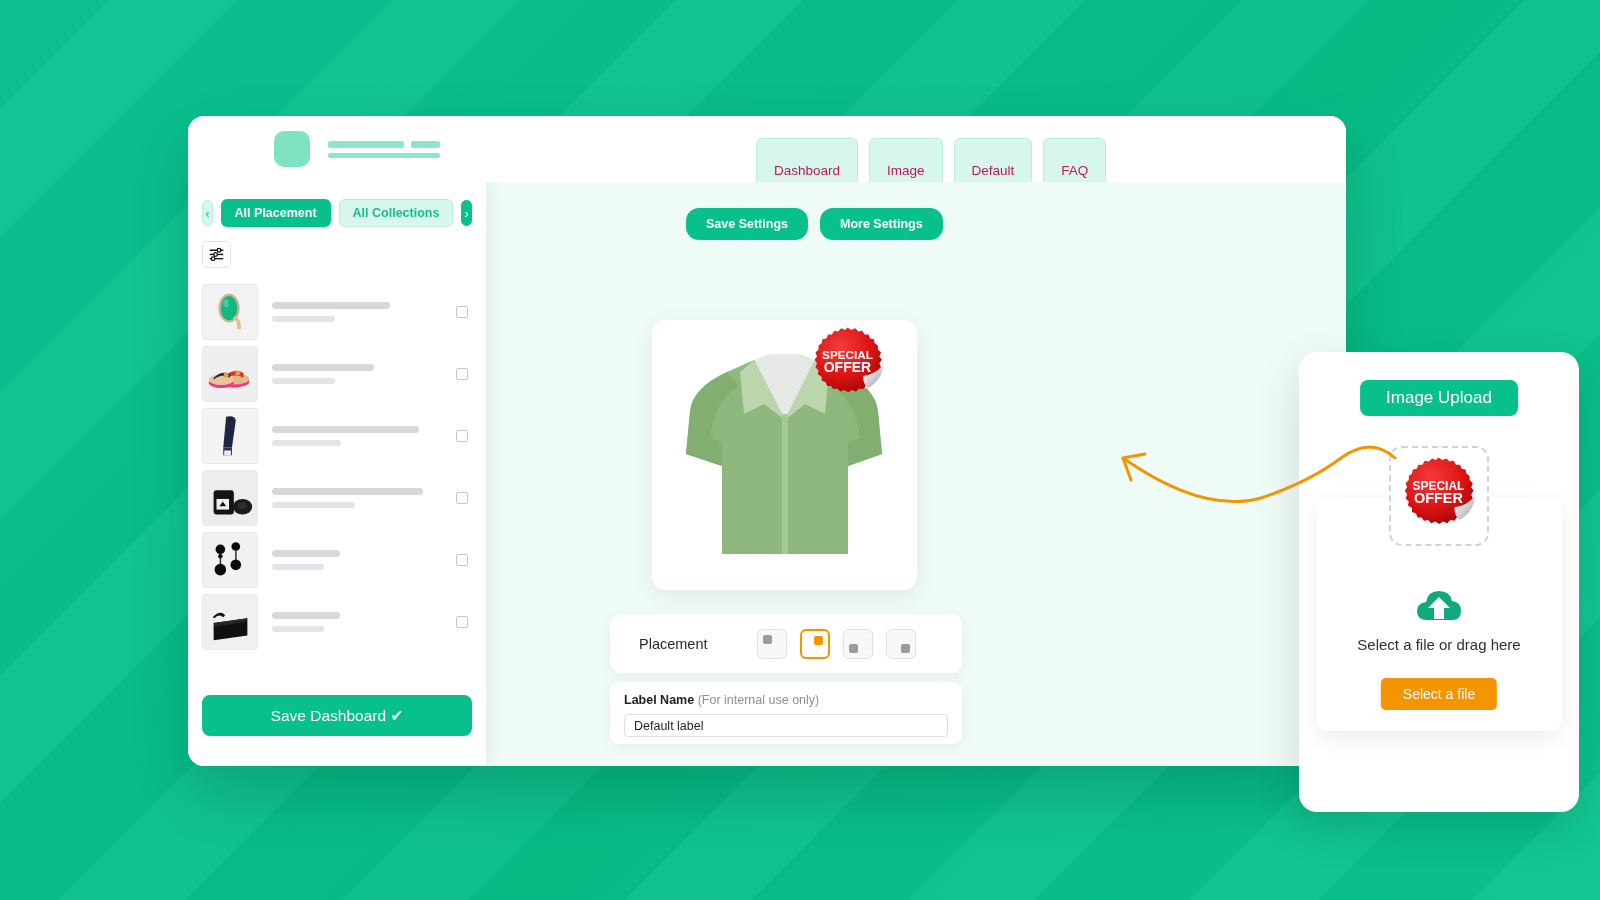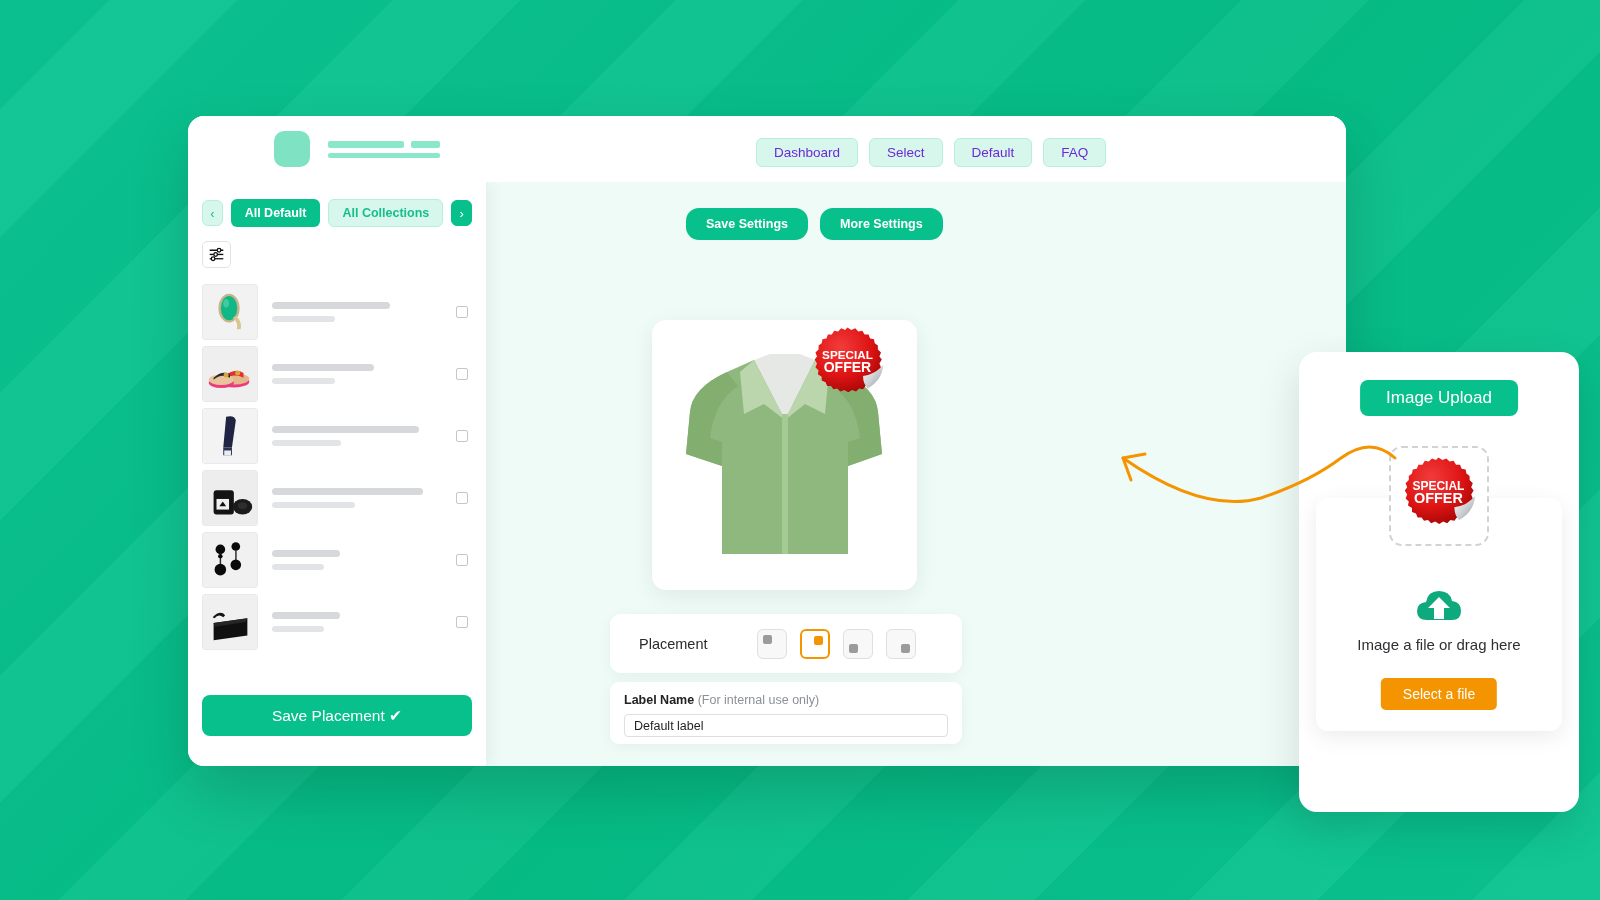--- a/index.html
+++ b/index.html
@@ -66,25 +66,25 @@
   .brand-bar.w-full { width: 112px; height: 5px; }
 
   
   #header-nav {
     position: absolute;
     left: 568px; top: 22px;
     display: flex; gap: 11px;
   }
   .nav-pill {
     background: #D8F7EC;
-    color: #6d28d9;
+    color: #be185d;
     border: 1px solid #B7EFDC;
     border-radius: 6px;
     font-size: 13.5px;
-    padding: 6px 17px;
+    padding: 24px 17px;
     white-space: nowrap;
     cursor: pointer;
   }
 
   
   #app-body {
     position: absolute;
     left: 0; top: 66px;
     width: 100%;
     height: 584px;
@@ -417,33 +417,33 @@
         <div class="brand-line-row">
           <div class="brand-bar w-long"></div>
           <div class="brand-bar w-short"></div>
         </div>
         <div class="brand-bar w-full"></div>
       </div>
     </div>
 
     <div id="header-nav">
       <div class="nav-pill">Dashboard</div>
-      <div class="nav-pill">Select</div>
+      <div class="nav-pill">Image</div>
       <div class="nav-pill">Default</div>
       <div class="nav-pill">FAQ</div>
     </div>
   </div>
 
   <div id="app-body">
 
     <div id="sidebar">
 
       <div id="segment-row">
         <div class="arrow-btn ghost">‹</div>
-        <div class="seg-btn active">All Default</div>
+        <div class="seg-btn active">All Placement</div>
         <div class="seg-btn inactive">All Collections</div>
         <div class="arrow-btn solid">›</div>
       </div>
 
       <div id="search-row">
         <div id="filter-btn">
           <svg width="17" height="17" viewBox="0 0 20 20">
             <line x1="2" y1="5" x2="18" y2="5" stroke="#111" stroke-width="1.5"></line>
             <line x1="2" y1="10" x2="18" y2="10" stroke="#111" stroke-width="1.5"></line>
             <line x1="2" y1="15" x2="18" y2="15" stroke="#111" stroke-width="1.5"></line>
@@ -559,21 +559,21 @@
           </div>
           <div class="skeletons">
             <div class="sk" style="width:68px"></div>
             <div class="sk short" style="width:52px"></div>
           </div>
           <div class="row-check"></div>
         </div>
 
       </div>
 
-      <button id="sidebar-save">Save Placement ✔</button>
+      <button id="sidebar-save">Save Dashboard ✔</button>
     </div>
 
     <div id="main-area">
 
       <div id="editor-toolbar">
         <button class="toolbar-btn">Save Settings</button>
         <button class="toolbar-btn">More Settings</button>
       </div>
 
       <div id="preview-card">
@@ -671,21 +671,21 @@
           </g>
           <path d="M68 64 Q84 62 94 50 Q92 70 74 80 Q68 74 68 64 Z" fill="url(#curlB)"></path>
         </svg>
       </div>
 
       <svg id="cloud-icon" viewBox="0 0 48 40">
         <path d="M12 34 Q2 34 2 25 Q2 17 11 16 Q13 5 24 5 Q35 5 37 15 Q46 16 46 25 Q46 34 37 34 Z" fill="#0EA97C"></path>
         <path d="M19 33 L19 22 L13 22 L24 11 L35 22 L29 22 L29 33 Z" fill="#fff"></path>
       </svg>
 
-      <div id="dropzone-text">Image a file or drag here</div>
+      <div id="dropzone-text">Select a file or drag here</div>
 
       <button id="select-file-btn">Select a file</button>
     </div>
   </div>
 
   <svg id="connector-arrow" viewBox="0 0 320 110">
     <path d="M312 42 Q288 20 258 42 Q226 66 178 82 Q120 98 40 42" fill="none" stroke="#F49400" stroke-width="3" stroke-linecap="round"></path>
     <path d="M40 42 L62 38 M40 42 L48 64" fill="none" stroke="#F49400" stroke-width="3" stroke-linecap="round"></path>
   </svg>
 

